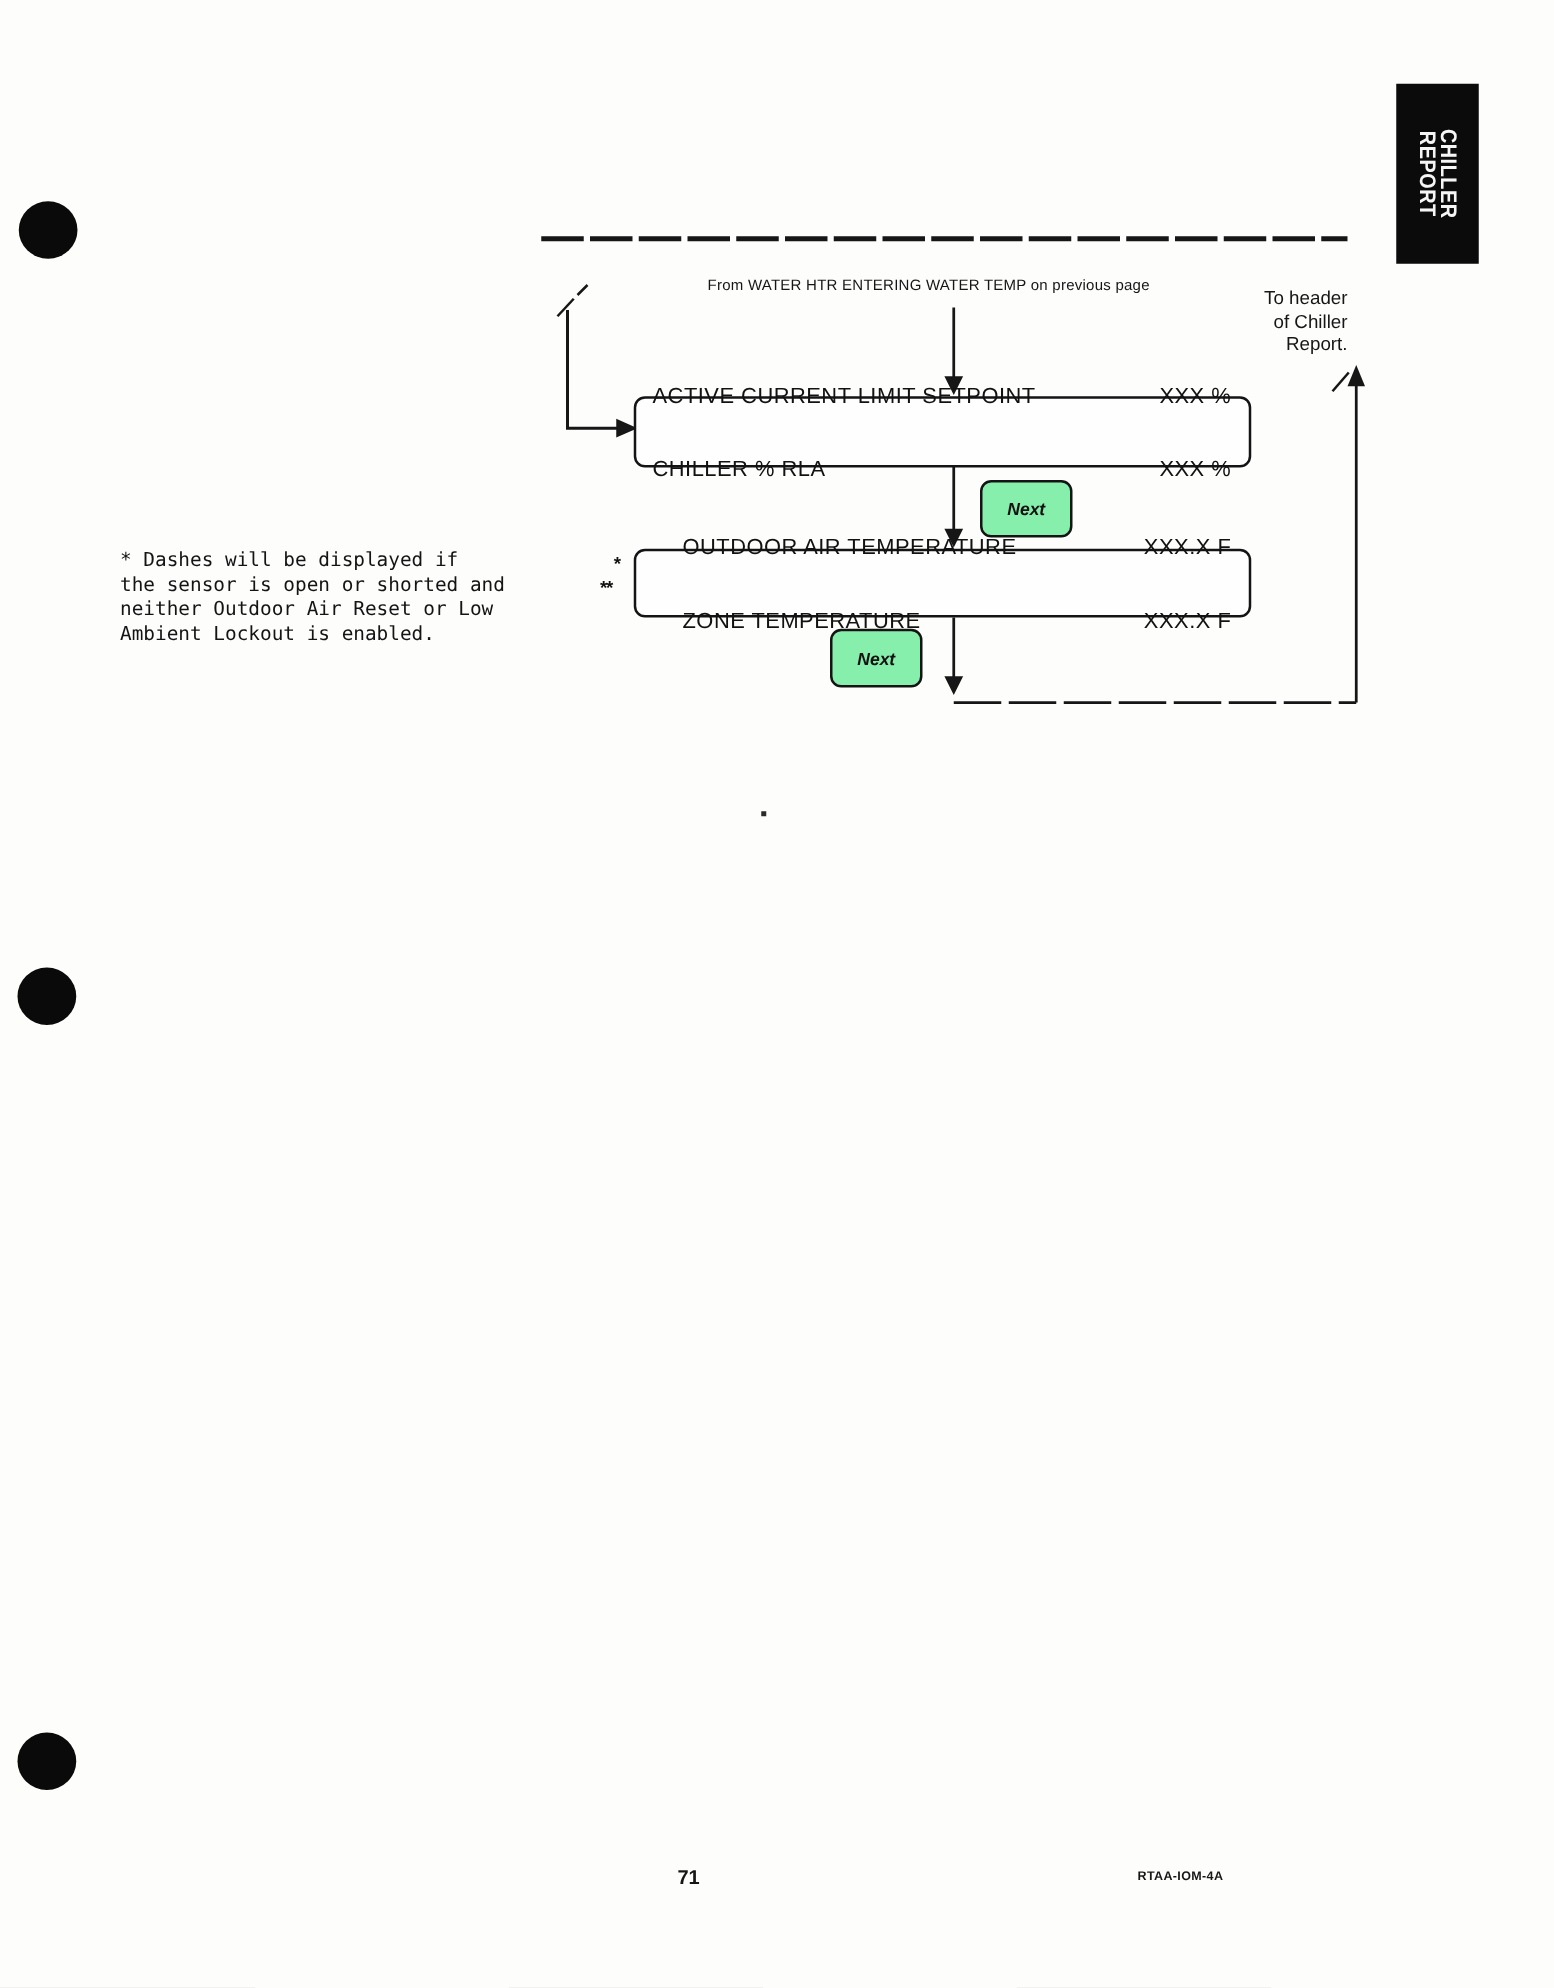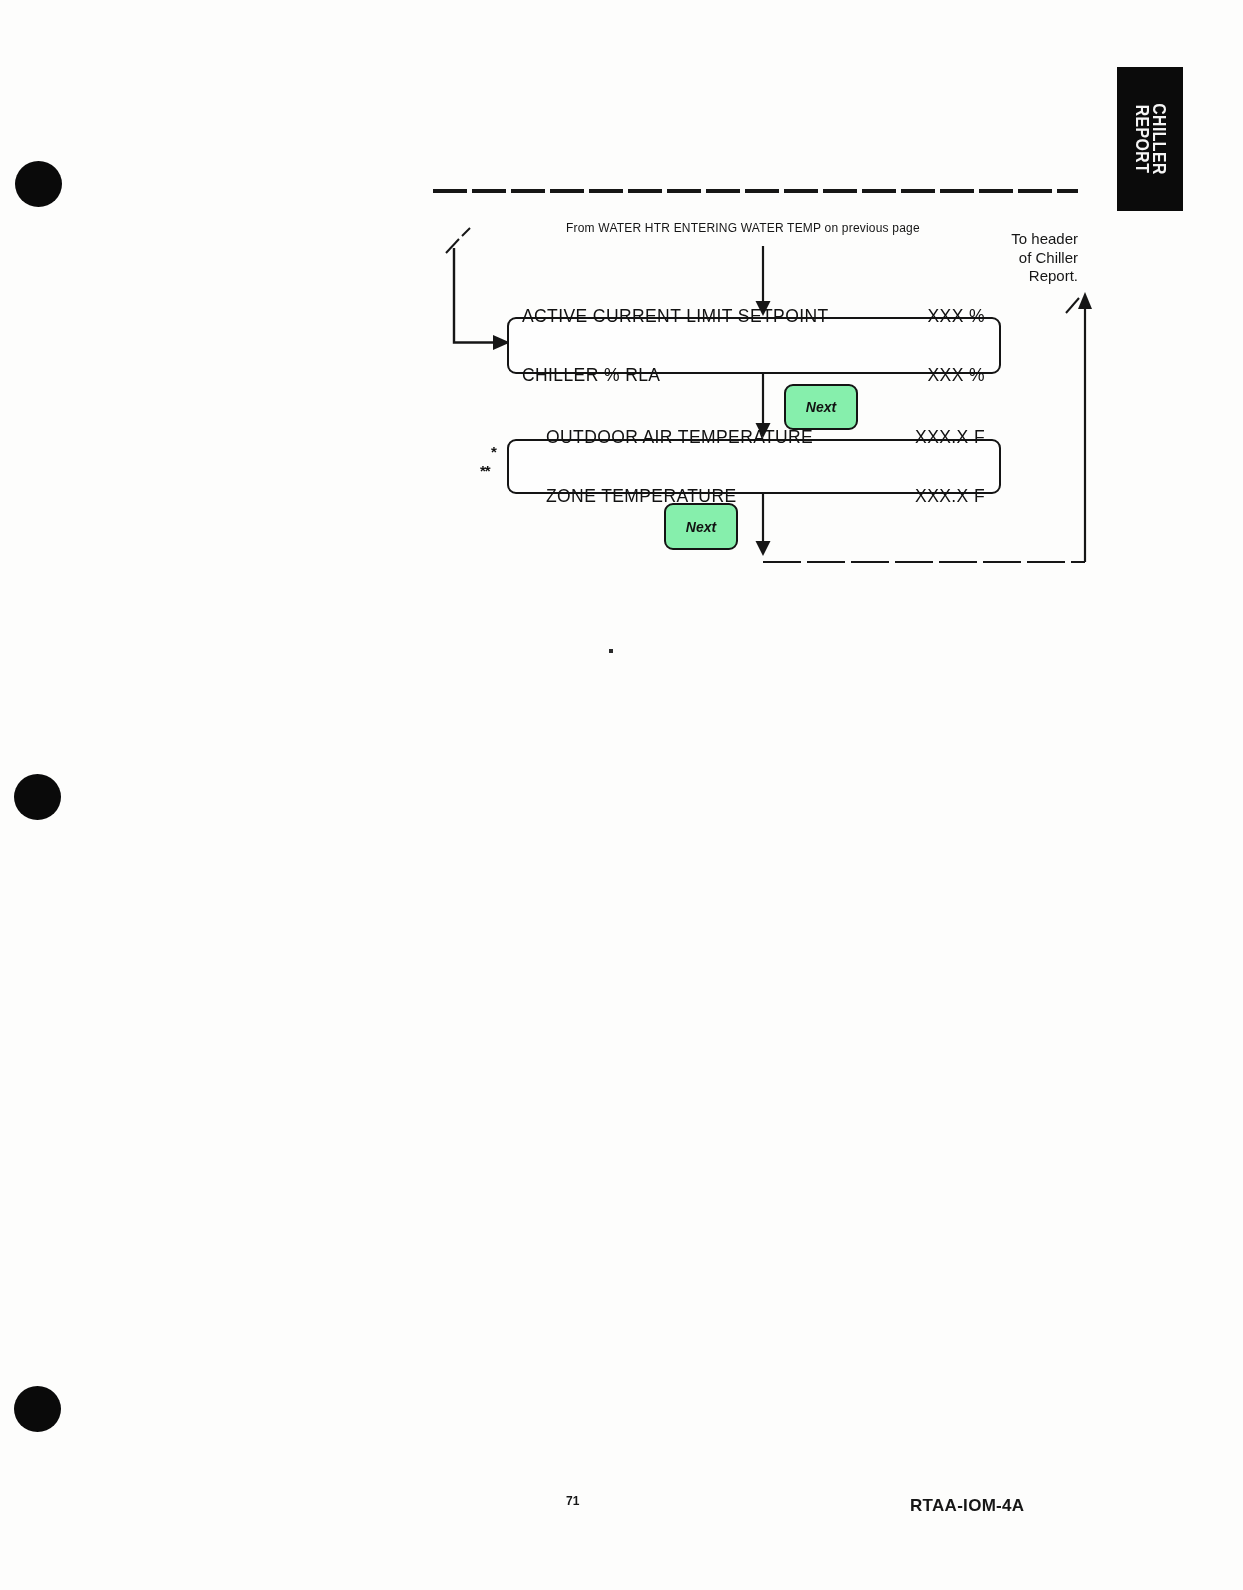--- a/index.html
+++ b/index.html
@@ -144,19 +144,23 @@
     <div class="lcd-row">
       <span>ZONE TEMPERATURE</span>
       <span>XXX.X F</span>
     </div>
   </div>
 
   <div class="next-btn" style="left:664px; top:503px; height:47px;">
     <span>Next</span>
   </div>
 
+  <div class="footnote" style="top:439px;">* Dashes will be displayed if
+the sensor is open or shorted and
+neither Outdoor Air Reset or Low
+Ambient Lockout is enabled.</div>
 
   <div class="ink-speck"></div>
 
-  <div class="footer-text" style="left:566px; top:1494px; font-size:12px;">71</div>
-  <div class="footer-text" style="left:910px; top:1496px; font-size:17px; letter-spacing:0.3px;">RTAA-IOM-4A</div>
+  <div class="footer-text" style="left:542px; top:1494px; font-size:16px;">71</div>
+  <div class="footer-text" style="left:910px; top:1496px; font-size:10px; letter-spacing:0.3px;">RTAA-IOM-4A</div>
 
 </div>
 
 </body></html>

